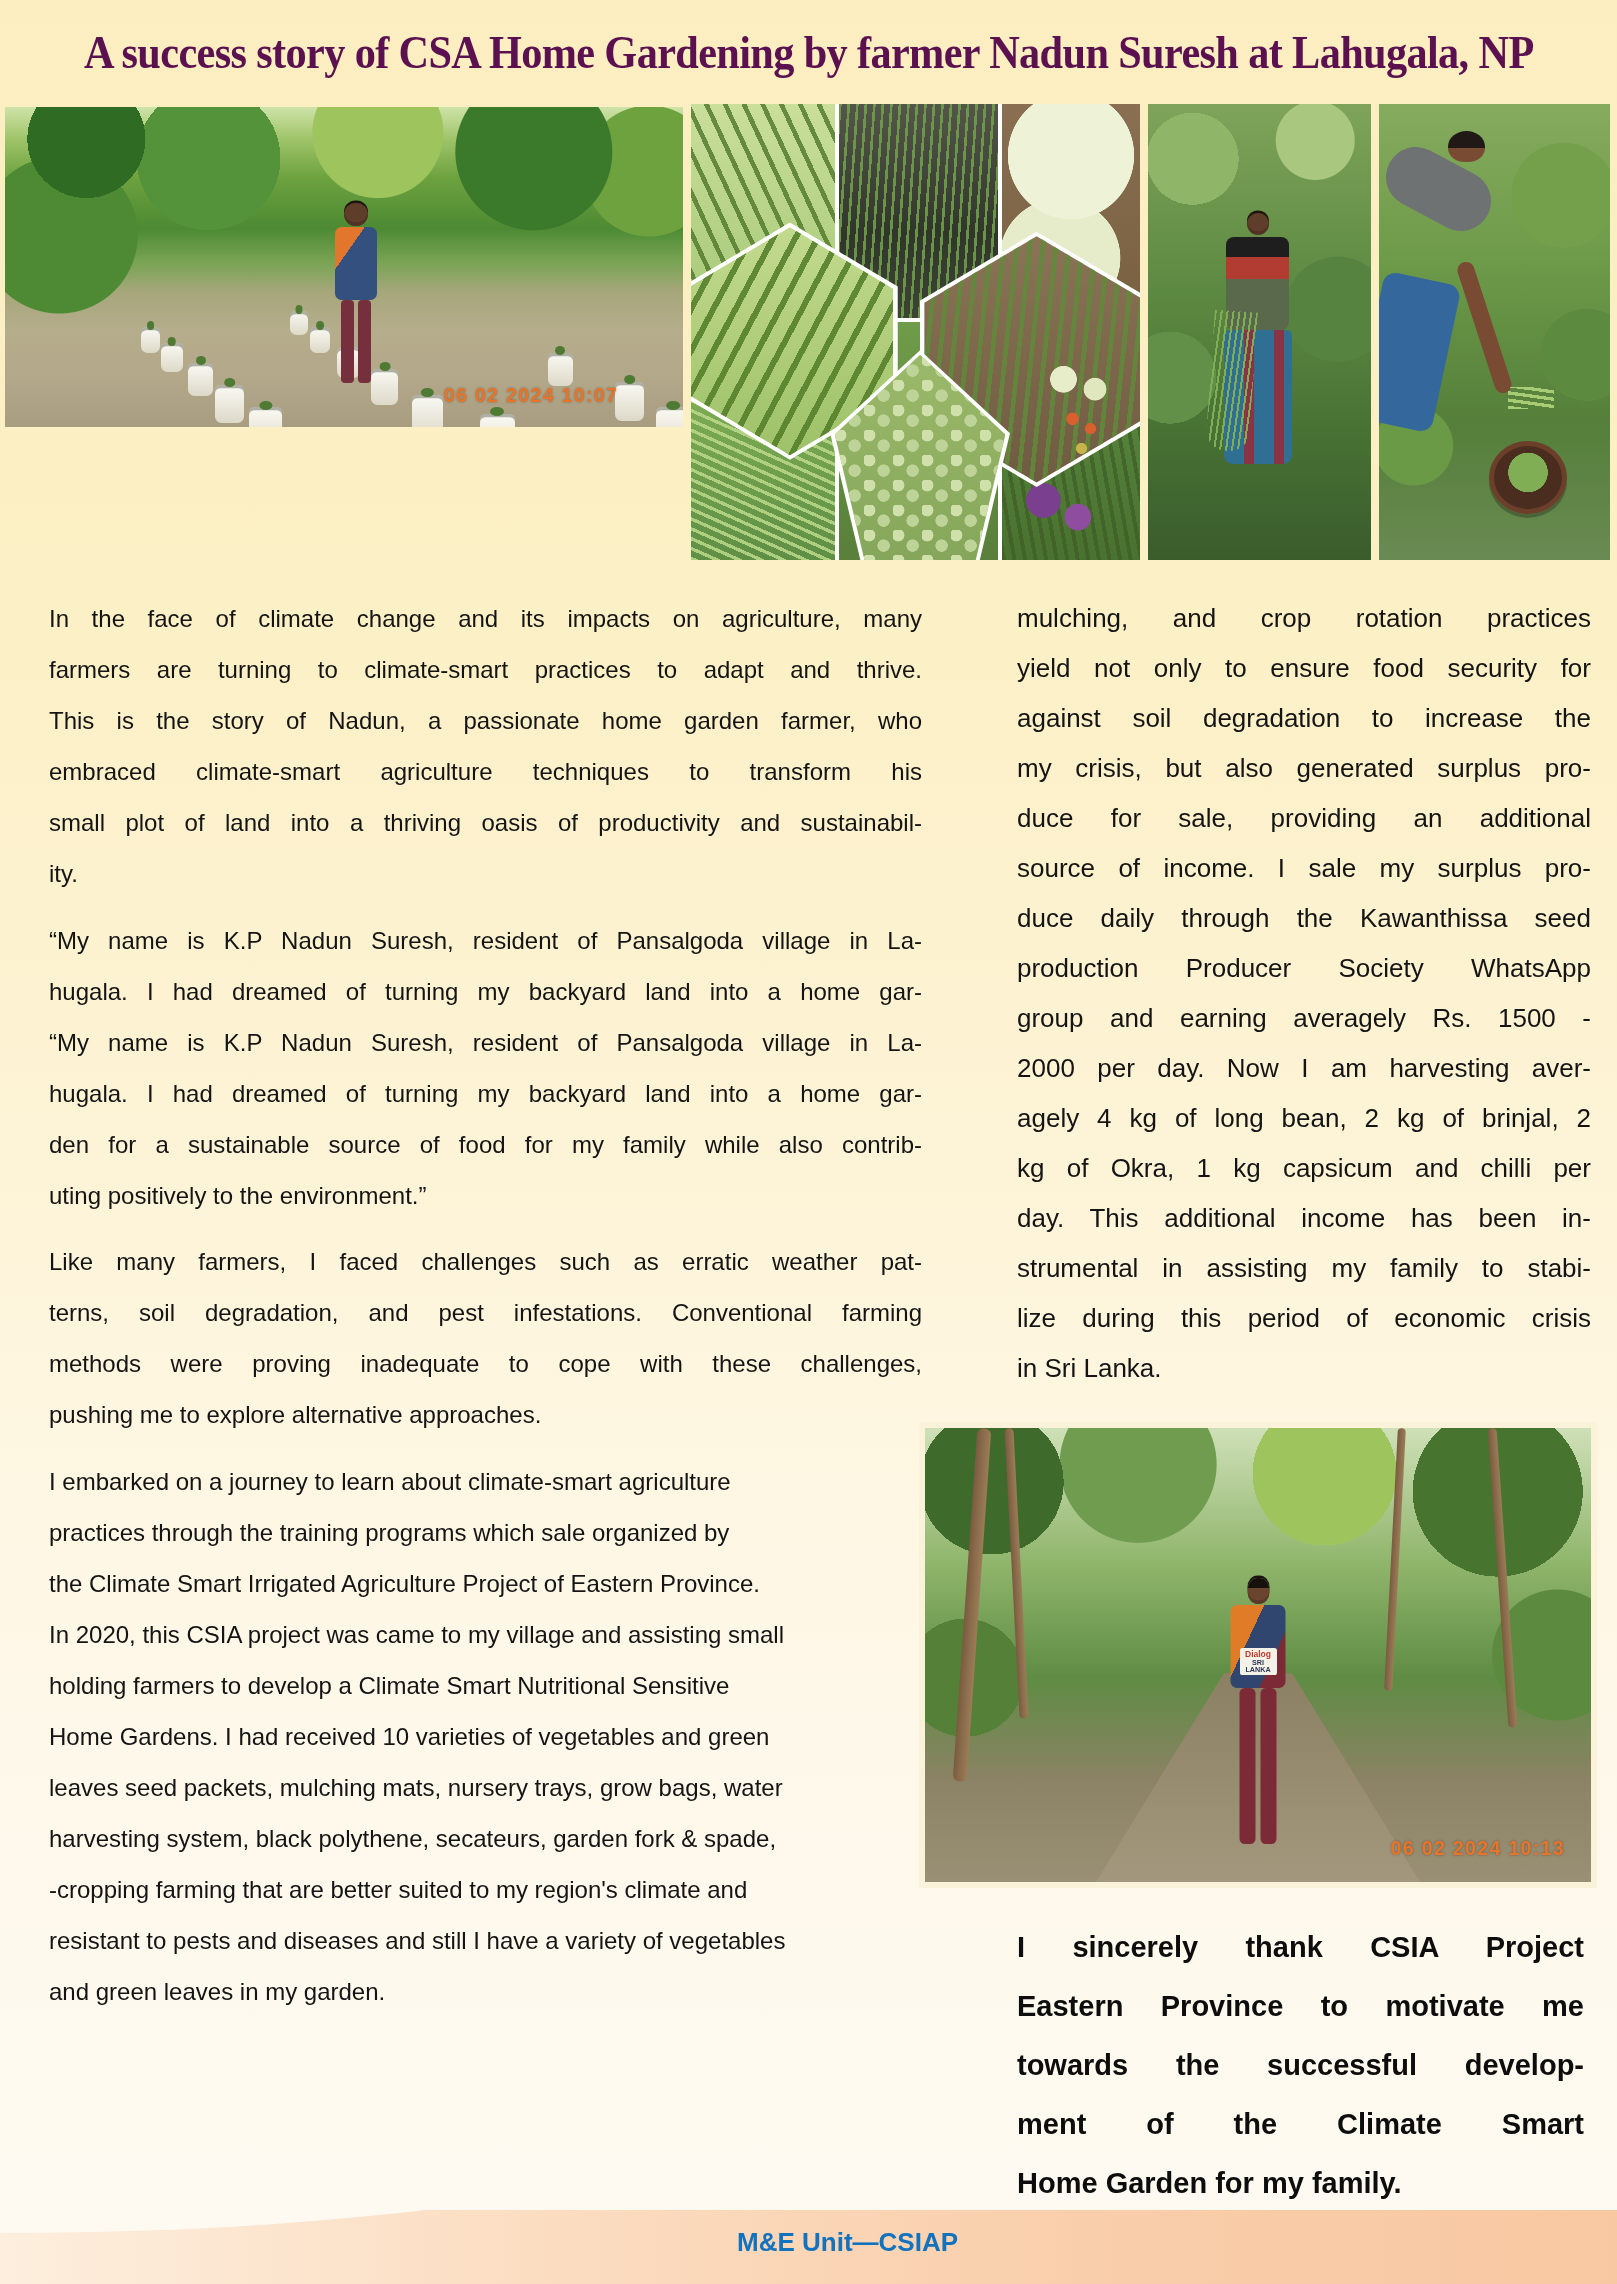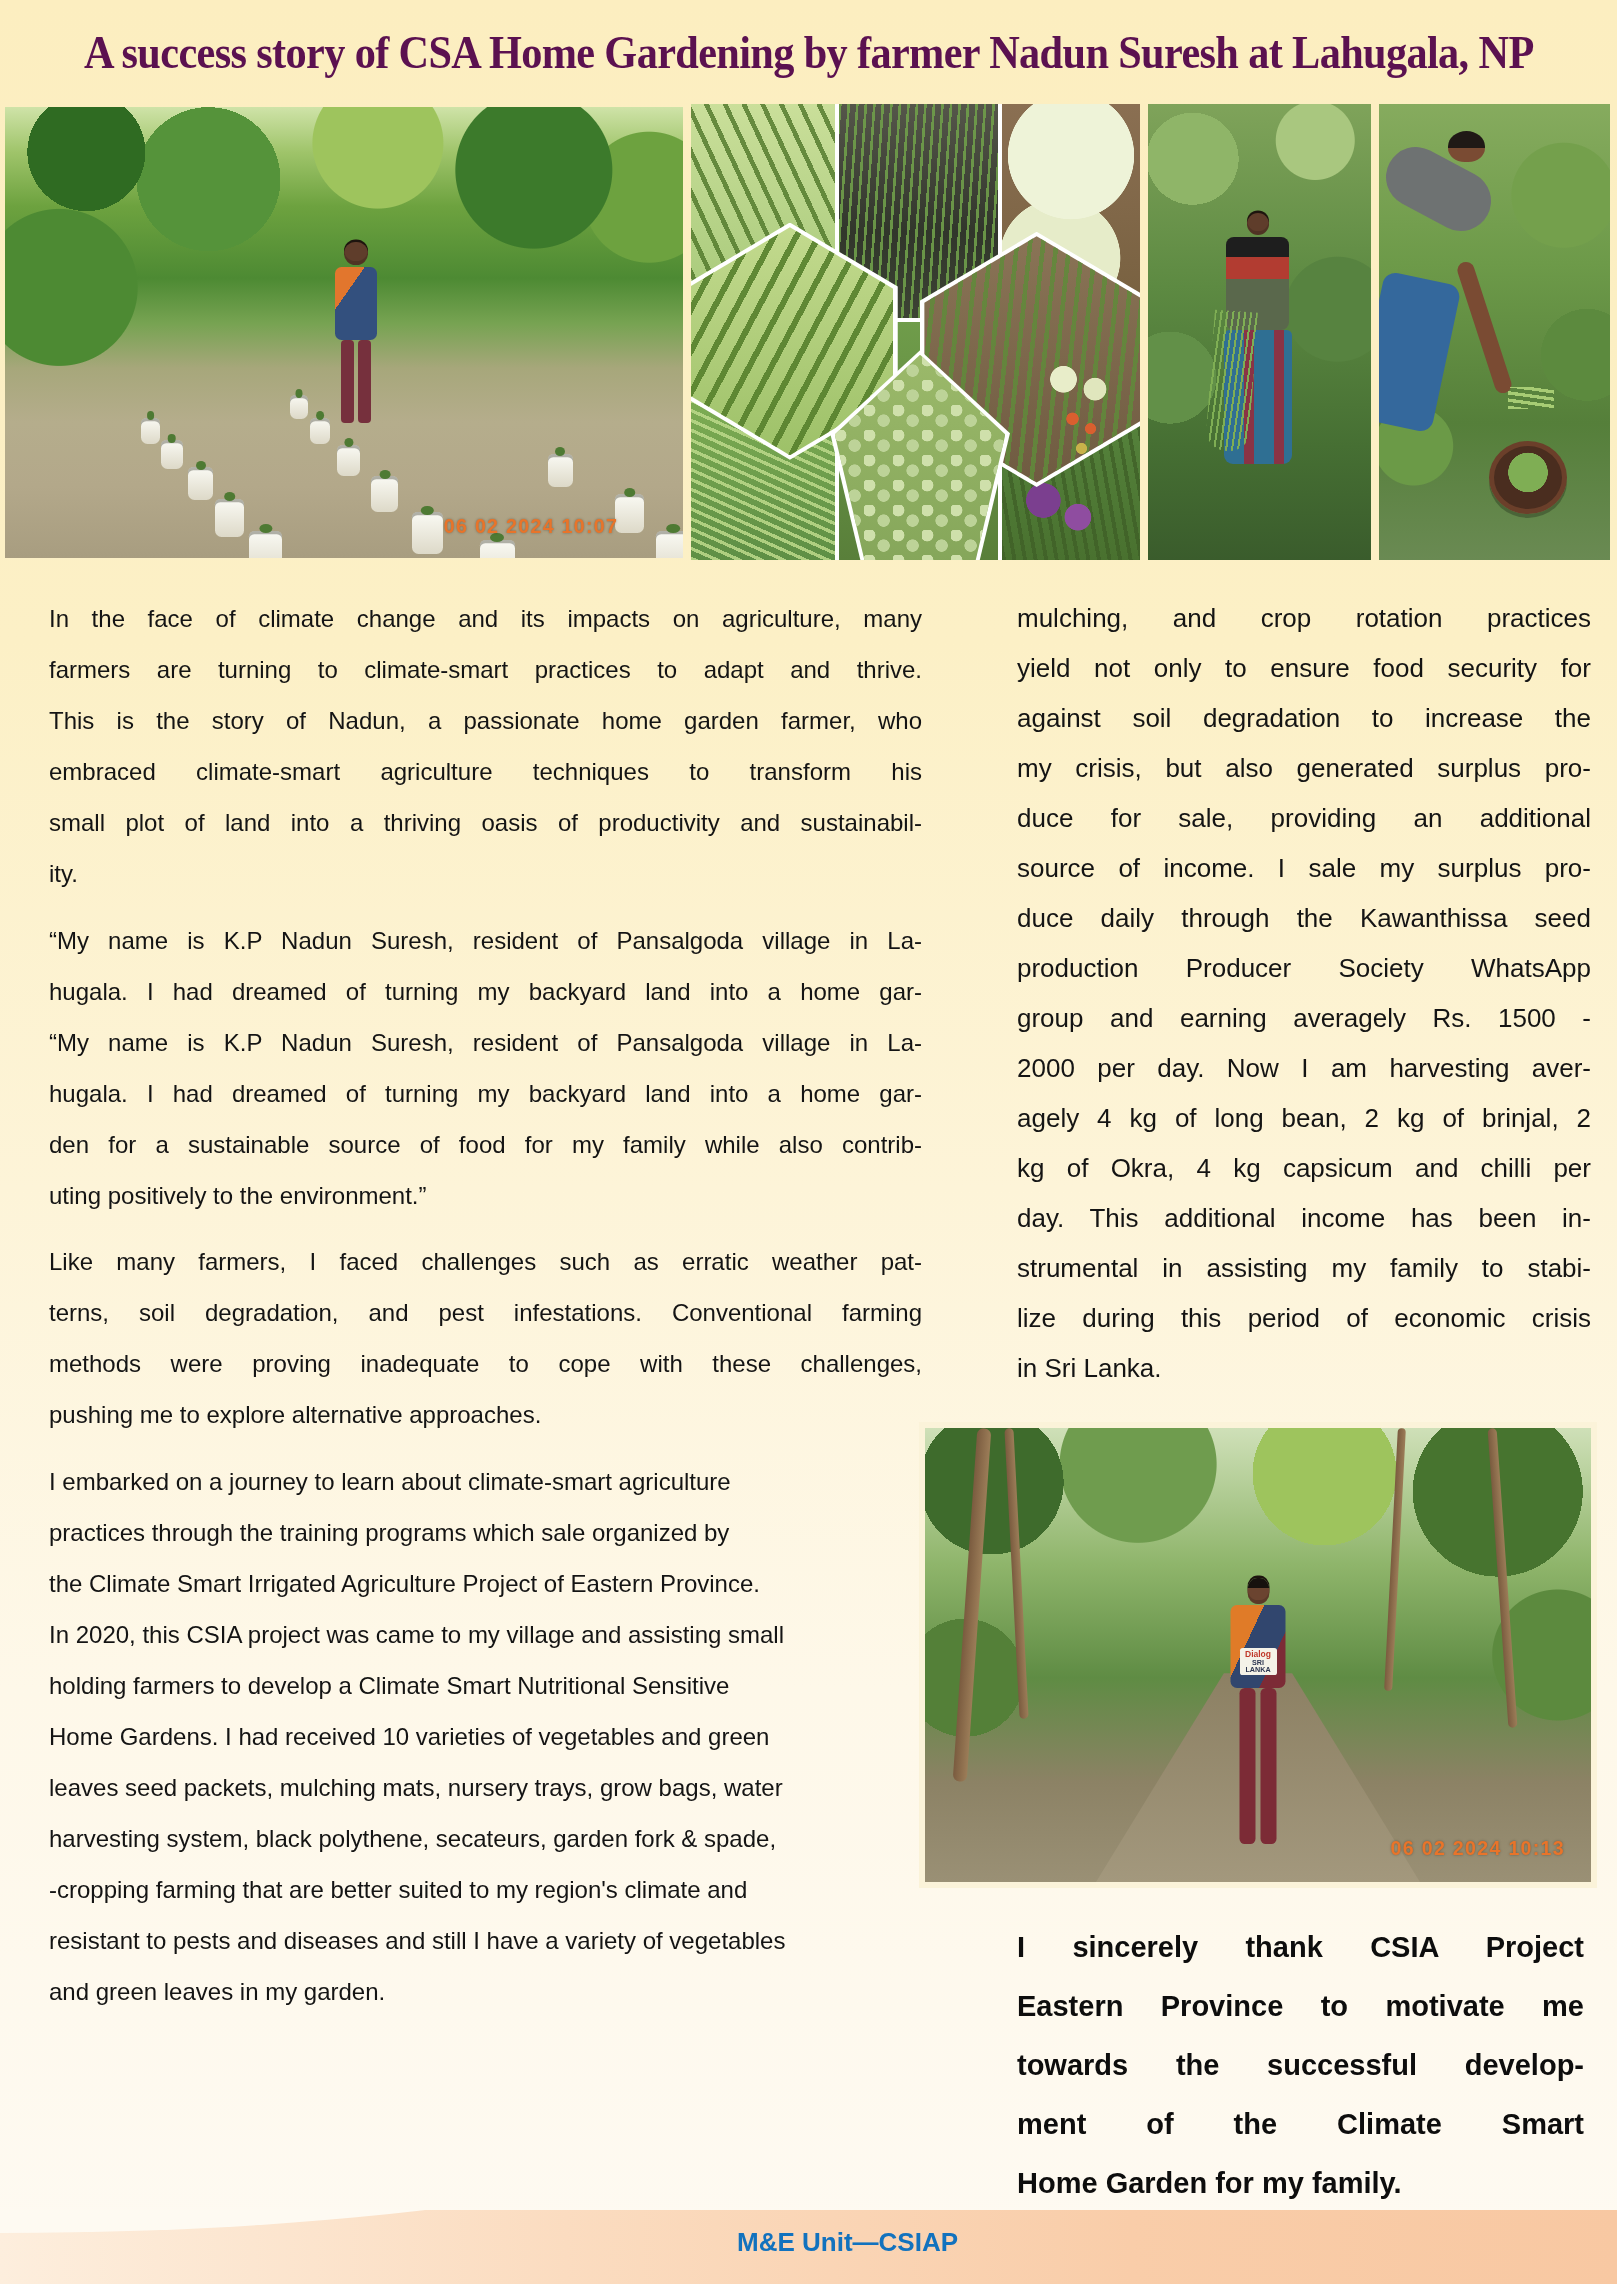--- a/index.html
+++ b/index.html
@@ -26,21 +26,21 @@
   }
   
   .photo-strip{display:flex;gap:7.8px;padding:0 5.2px;height:456px;}
   .photo{position:relative;overflow:hidden;flex:none;}
   .stamp{
     position:absolute;color:#e8742a;font-weight:700;font-size:19.6px;
     letter-spacing:1.3px;text-shadow:0 0 2.6px rgba(0,0,0,.35);
   }
   
   .photo-garden{
-    width:678px;height:451px;align-self:flex-start;margin-top:2.6px;
+    width:678px;height:320px;align-self:flex-start;margin-top:2.6px;
     background:
       radial-gradient(circle at 12% 10%,#2f6b22 0 59px,transparent 59px),
       radial-gradient(circle at 30% 16%,#55933a 0 72px,transparent 72px),
       radial-gradient(circle at 55% 8%,#9ec45d 0 65px,transparent 66px),
       radial-gradient(circle at 78% 14%,#3c7a2b 0 78px,transparent 79px),
       radial-gradient(circle at 95% 20%,#6da23f 0 65px,transparent 66px),
       radial-gradient(circle at 8% 40%,#4d8a33 0 78px,transparent 79px),
       linear-gradient(180deg,#cfe3a8 0%,#9fc46a 10%,#6da23f 22%,#4d8a33 38%,#77a352 48%,#a7a77b 58%,#b5ad8c 70%,#b3a88a 84%,#a89d80 100%);
   }
   .bag{
@@ -354,21 +354,21 @@
             <div class="pline">yield not only to ensure food security for</div>
             <div class="pline">against soil degradation to increase the</div>
             <div class="pline">my crisis, but also generated surplus pro-</div>
             <div class="pline">duce for sale, providing an additional</div>
             <div class="pline">source of income. I sale my surplus pro-</div>
             <div class="pline">duce daily through the Kawanthissa seed</div>
             <div class="pline">production Producer Society WhatsApp</div>
             <div class="pline">group and earning averagely Rs. 1500 -</div>
             <div class="pline">2000 per day. Now I am harvesting aver-</div>
             <div class="pline">agely 4 kg of long bean, 2 kg of brinjal, 2</div>
-            <div class="pline">kg of Okra, 4 kg capsicum and chilli per</div>
+            <div class="pline">kg of Okra, 1 kg capsicum and chilli per</div>
             <div class="pline">day. This additional income has been in-</div>
             <div class="pline">strumental in assisting my family to stabi-</div>
             <div class="pline">lize during this period of economic crisis</div>
             <div class="pline last">in Sri Lanka.</div>
           </div>
         </div>
 
       <div class="photo photo-home">
         <div class="path5"></div>
         <div class="trunk" style="left:6%;height:78%;transform:rotate(4deg);"></div>

